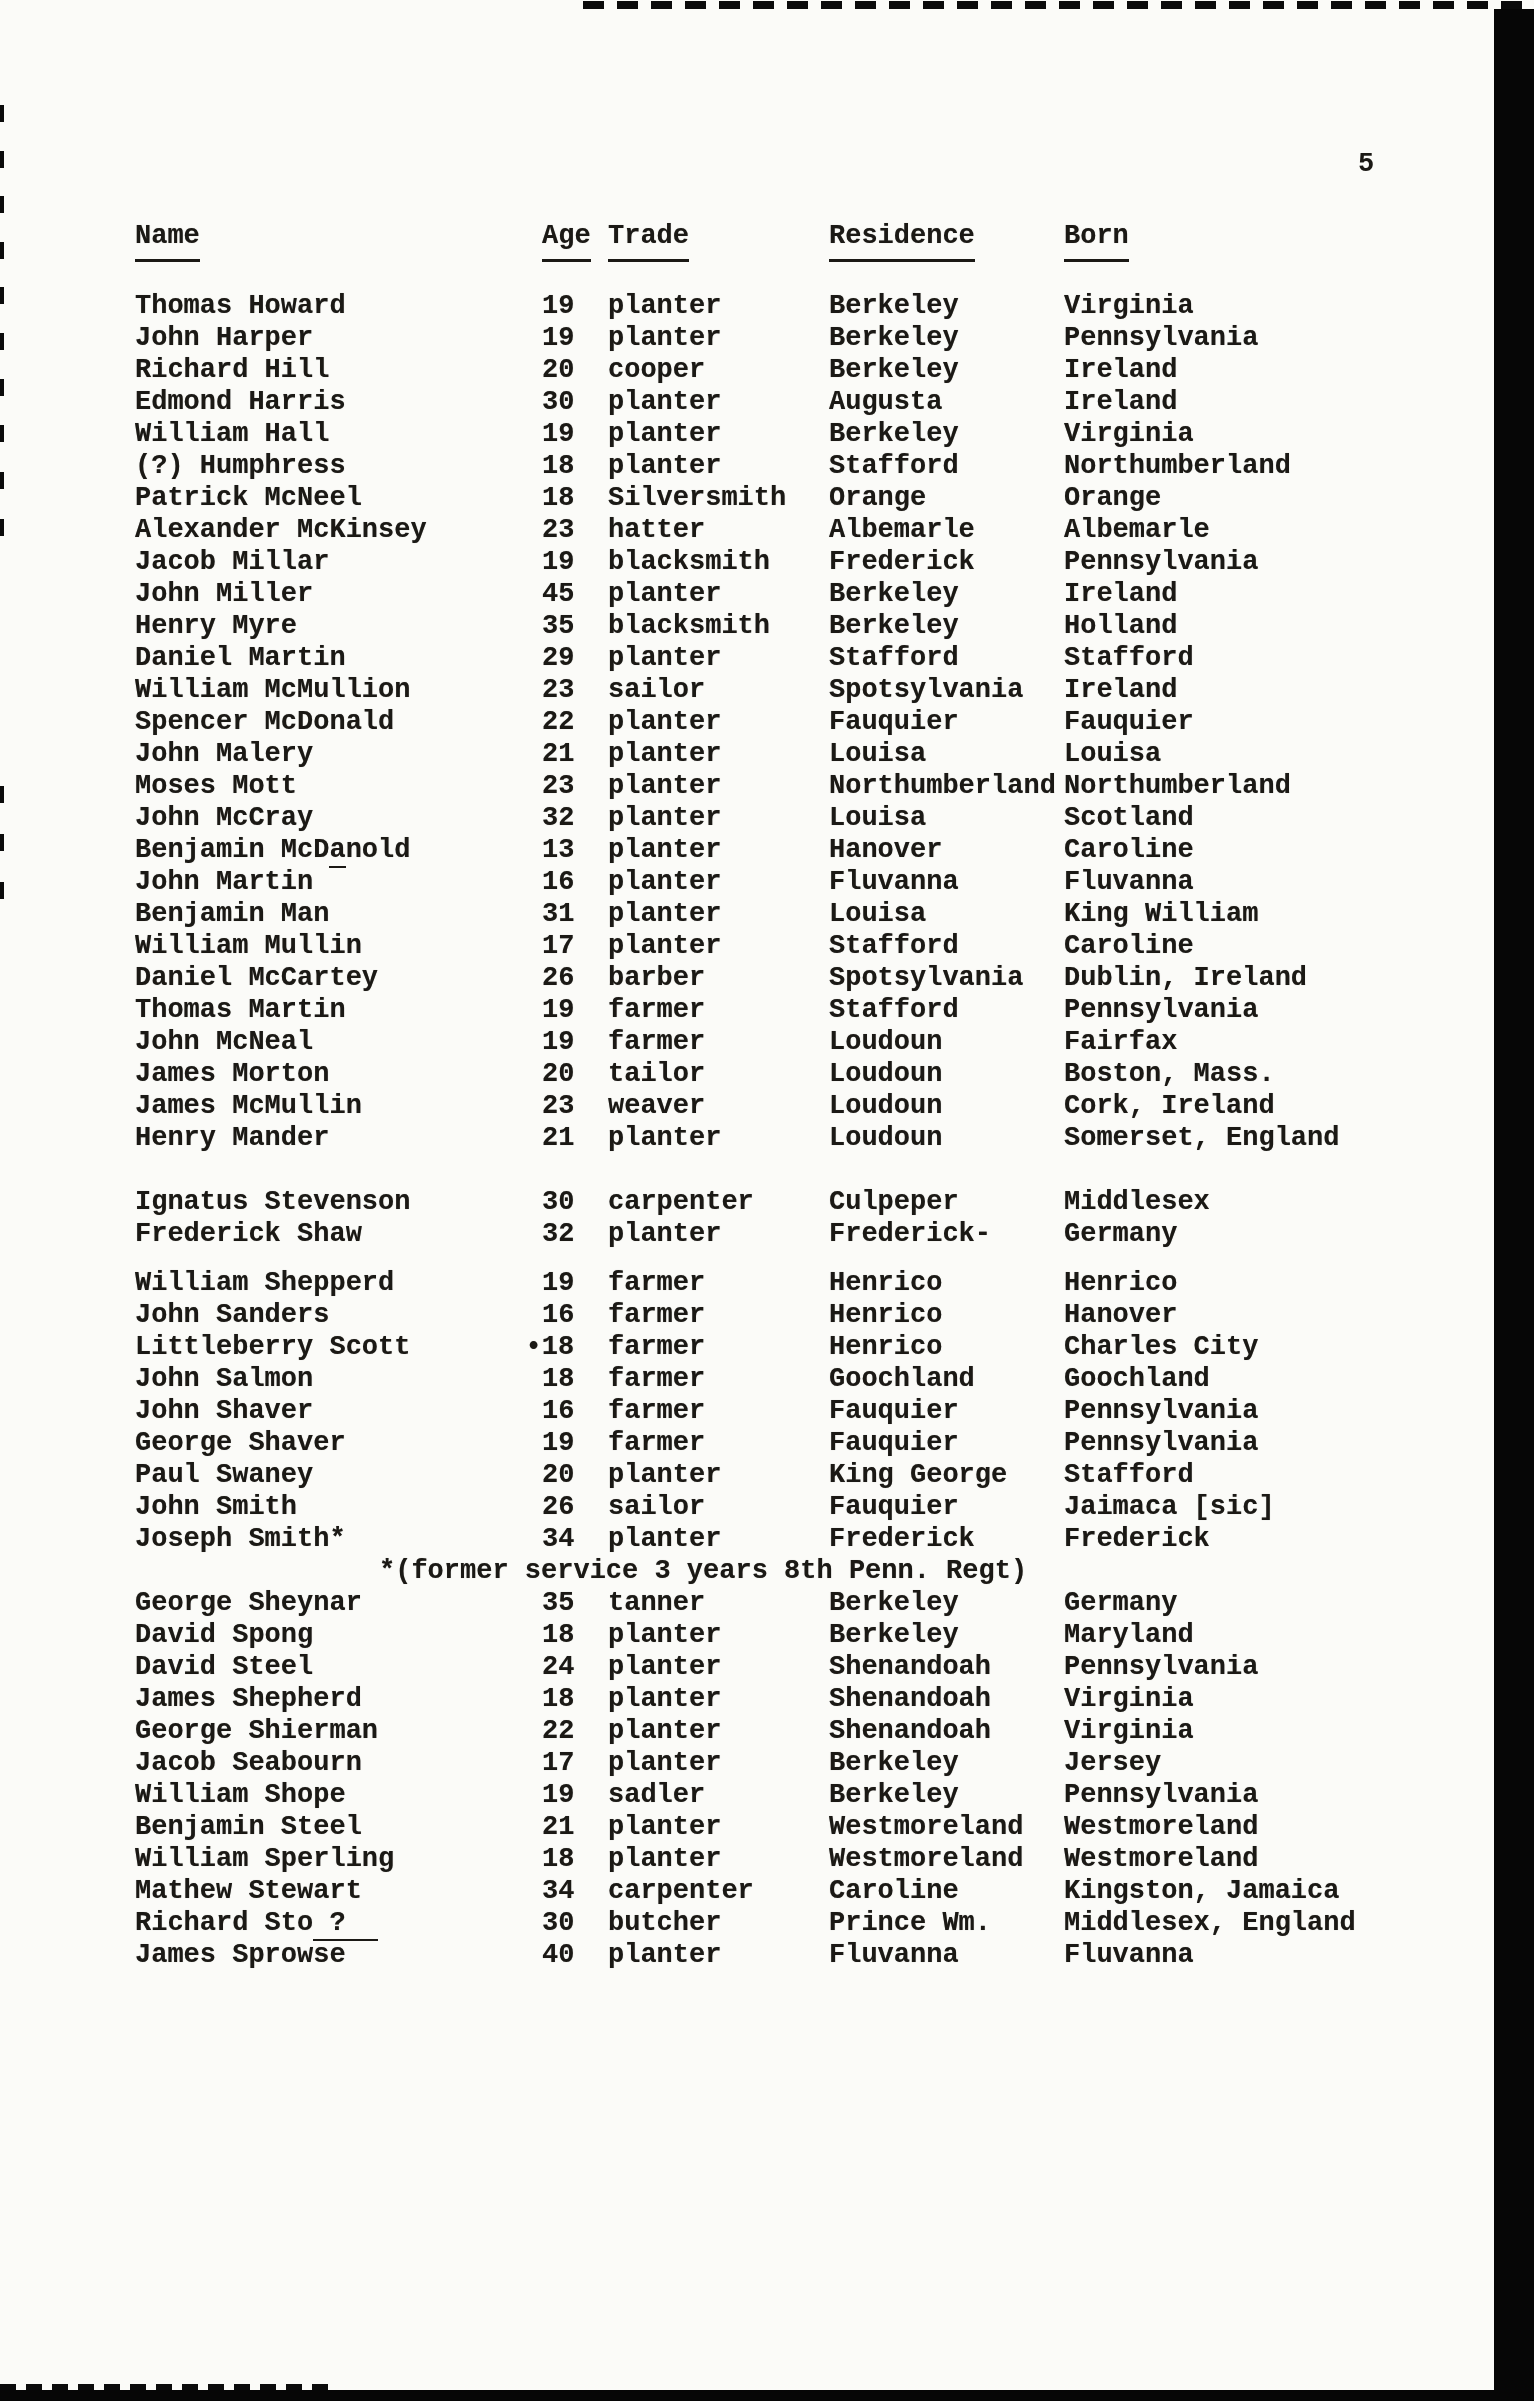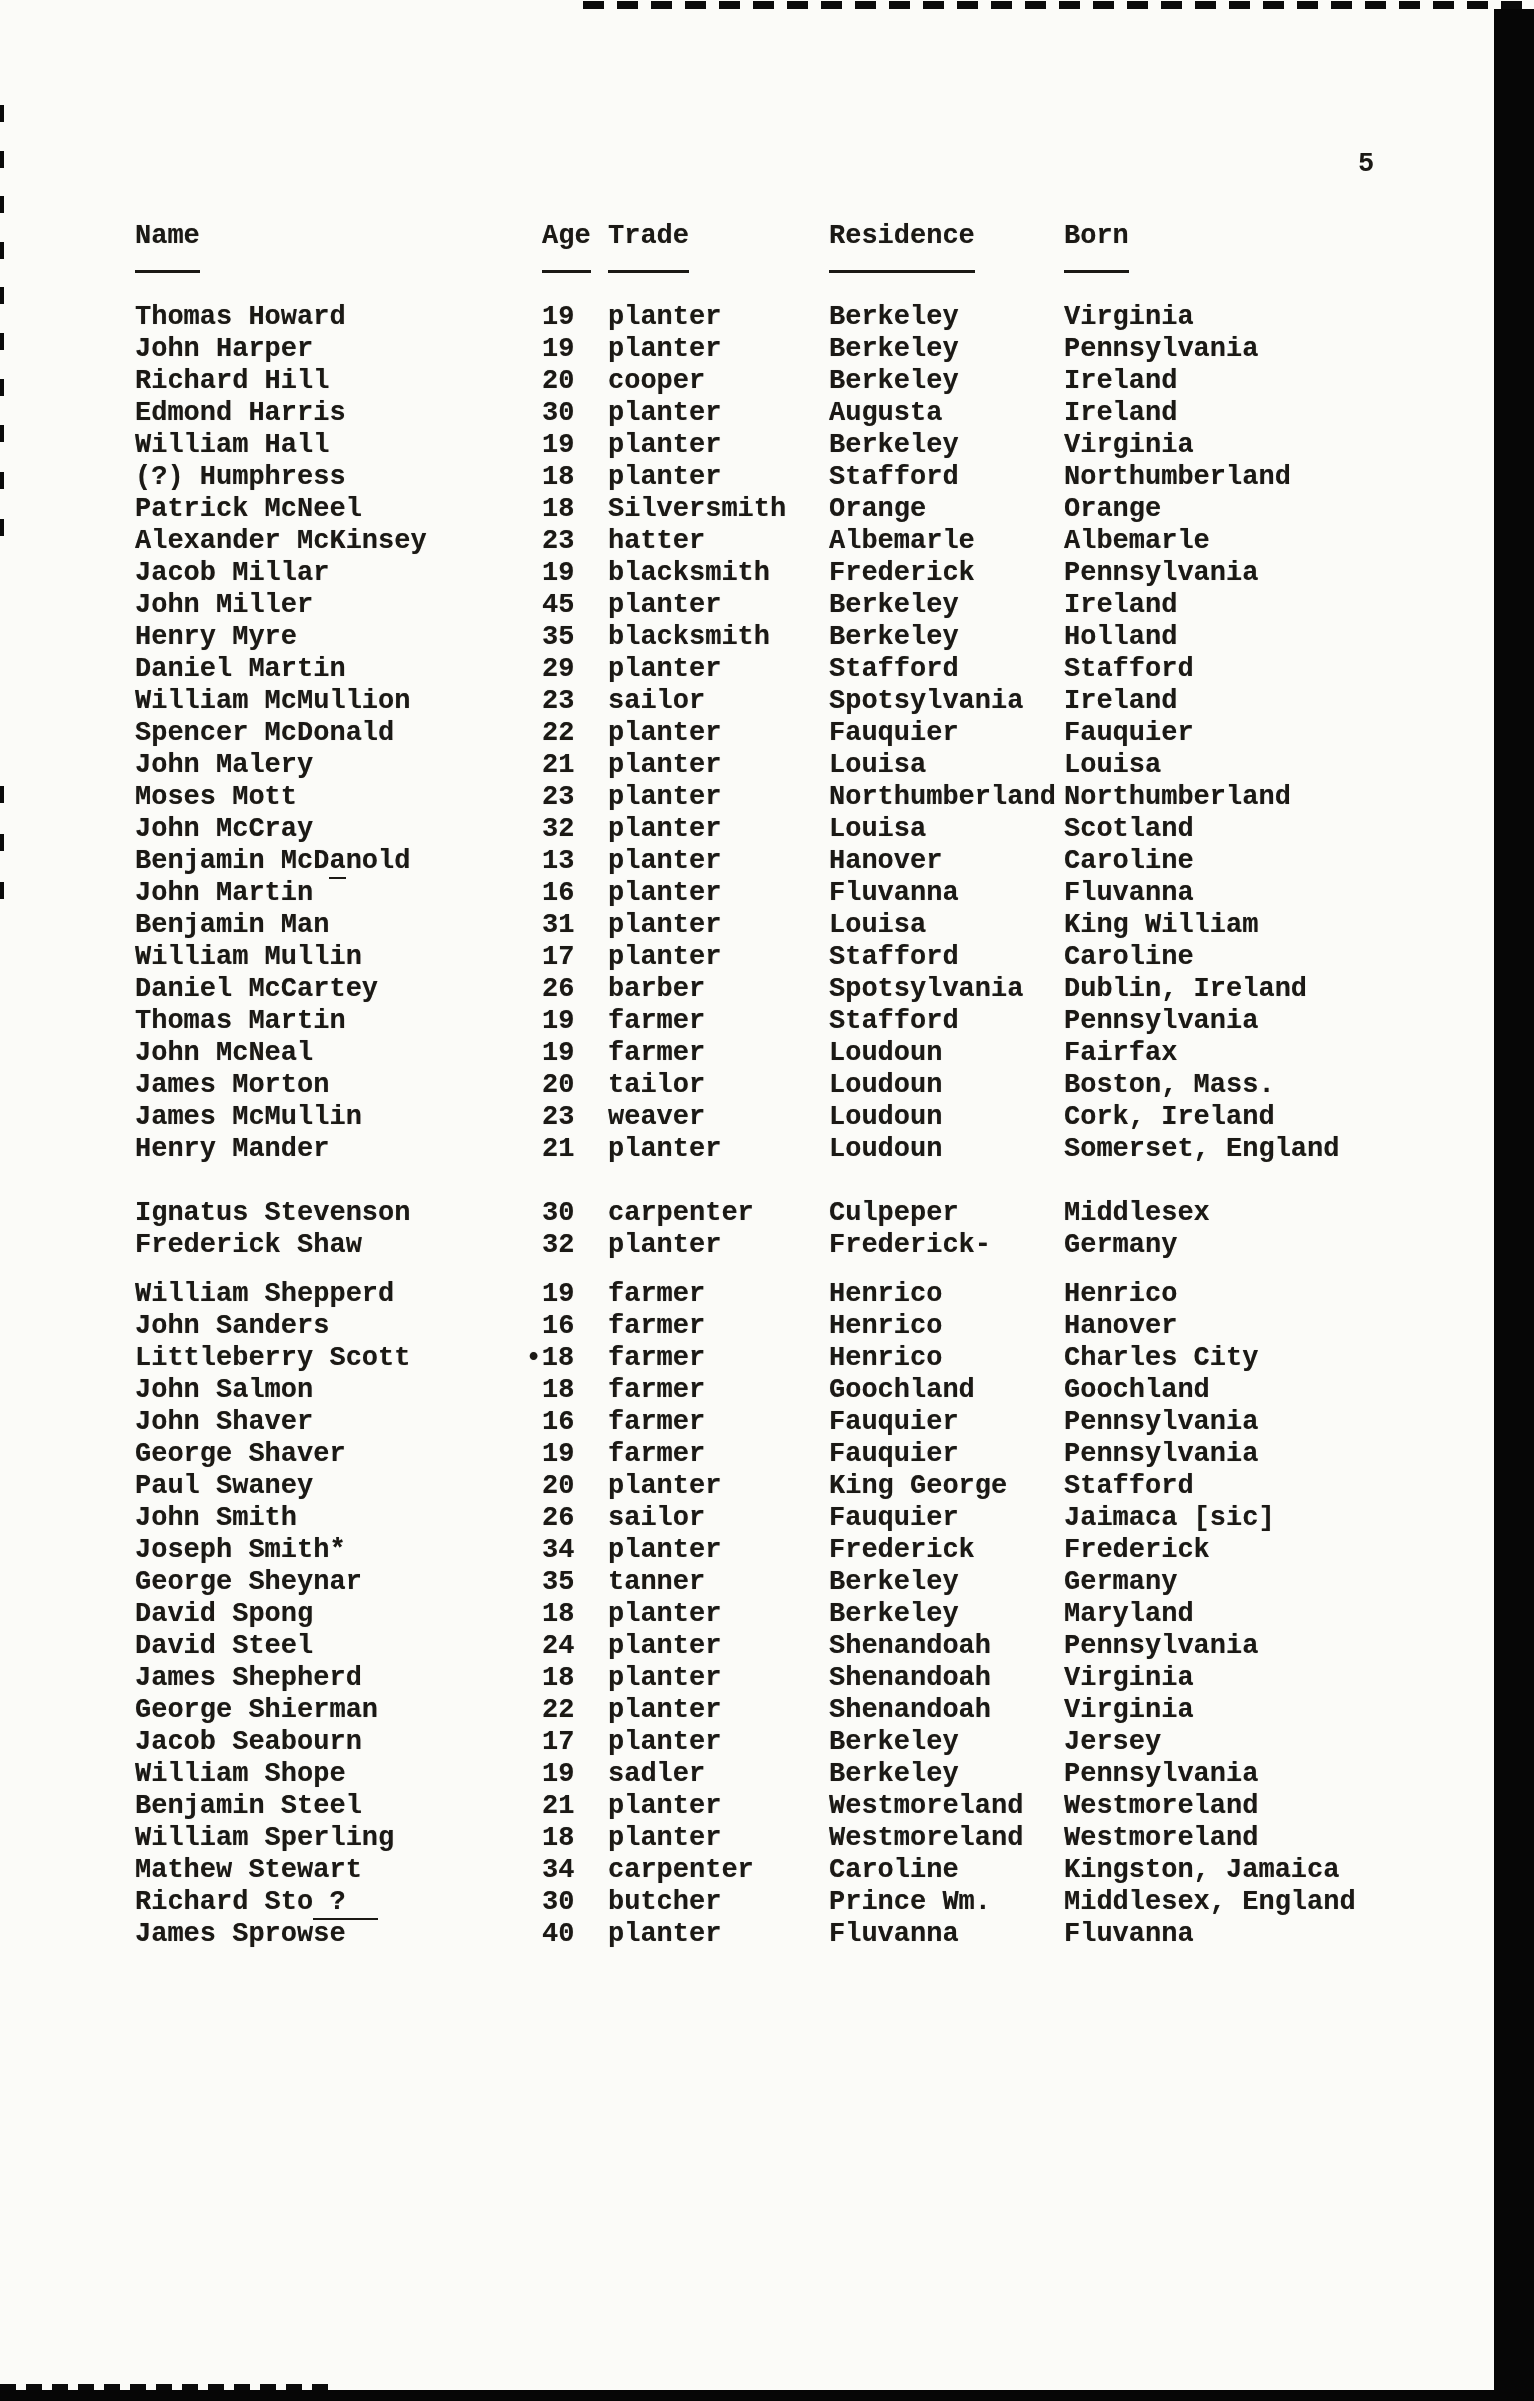--- a/index.html
+++ b/index.html
@@ -24,21 +24,21 @@
     background:repeating-linear-gradient(90deg,#0b0b0b 0 15.7px,transparent 15.7px 26px);
   }
   .edge-mark{position:absolute;left:0;width:4.3px;height:17px;background:#0b0b0b;}
   
   .page-number{position:absolute;left:1358px;top:149px;font-size:27px;}
   
   .content{position:absolute;left:135px;top:222px;width:1338px;font-size:27px;
            text-shadow:0 0 0.7px rgba(20,18,14,.45);}
   .header-row,.row{display:grid;grid-template-columns:407px 66px 221px 235px 1fr;}
   .header-row{line-height:28.5px;}
-  .hu{display:inline-block;border-bottom:3.6px solid currentColor;padding-bottom:19px;}
+  .hu{display:inline-block;border-bottom:3.6px solid currentColor;padding-bottom:8px;}
   .rows{margin-top:28.5px;}
   .row{line-height:32px;height:32px;white-space:nowrap;}
   .row.block{display:block;}
   .cell{display:block;overflow:visible;}
   .u{border-bottom:2.8px solid currentColor;padding-bottom:0.7px;}
   .note{display:block;padding-left:244px;}
 </style>
 </head>
 <body>
 
@@ -334,20 +334,23 @@
           <span class="cell residence">Fauquier</span>
           <span class="cell born">Jaimaca [sic]</span>
         </div>
         <div class="row">
           <span class="cell name">Joseph Smith*</span>
           <span class="cell age">34</span>
           <span class="cell trade">planter</span>
           <span class="cell residence">Frederick</span>
           <span class="cell born">Frederick</span>
         </div>
+        <div class="row block">
+          <span class="note">*(former service 3 years 8th Penn. Regt)</span>
+        </div>
         <div class="row">
           <span class="cell name">George Sheynar</span>
           <span class="cell age">35</span>
           <span class="cell trade">tanner</span>
           <span class="cell residence">Berkeley</span>
           <span class="cell born">Germany</span>
         </div>
         <div class="row">
           <span class="cell name">David Spong</span>
           <span class="cell age">18</span>

